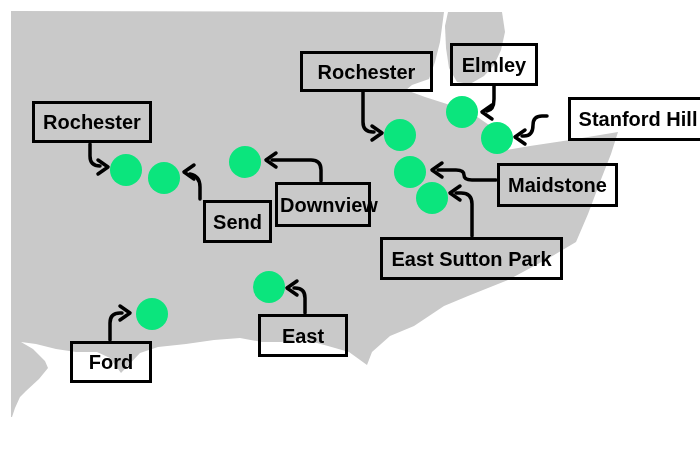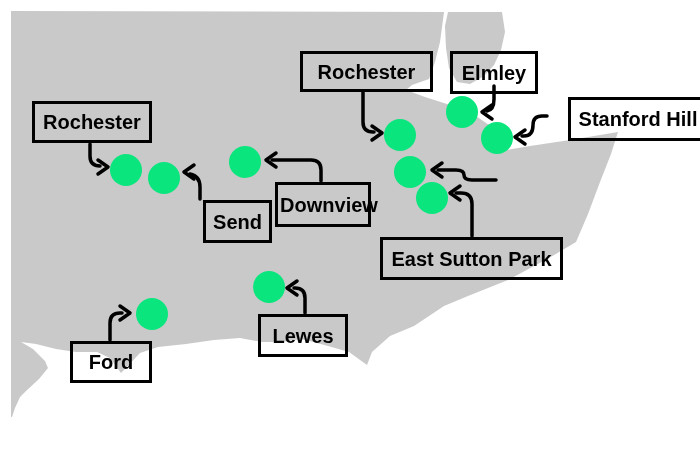--- a/index.html
+++ b/index.html
@@ -90,19 +90,20 @@
     <circle class="dot" cx="410" cy="172" r="16"></circle>
     <circle class="dot" cx="432" cy="198" r="16"></circle>
     <circle class="dot" cx="152" cy="314" r="16"></circle>
     <circle class="dot" cx="269" cy="287" r="16"></circle>
   </svg>
 
   <div class="label" style="left:32px;  top:101px; width:120px; height:42px;">Rochester</div>
   <div class="label" style="left:163px; top:200px; width:69px;  height:43px;margin-left:40px;">Send</div>
   <div class="label" style="left:275px; top:182px; width:96px; height:45px;padding-left:12px;">Downview</div>
   <div class="label" style="left:300px; top:51px;  width:133px; height:41px;">Rochester</div>
-  <div class="label" style="left:450px; top:43px;  width:88px;  height:43px;margin-top:8px;">Elmley</div>
+  <div class="label" style="left:450px; top:43px;  width:88px;  height:43px;">Elmley</div>
   <div class="label" style="left:568px; top:97px;  width:140px; height:44px;">Stanford Hill</div>
+  <div class="label" style="left:497px; top:163px; width:121px; height:44px;">Maidstone</div>
   <div class="label" style="left:70px;  top:341px; width:82px;  height:42px;">Ford</div>
   <div class="label" style="left:380px; top:237px; width:183px; height:43px;">East Sutton Park</div>
-  <div class="label" style="left:258px; top:314px; width:90px;  height:43px;">Lewes</div>
+  <div class="label" style="left:258px; top:314px; width:90px;  height:43px;">East</div>
 
 </div>
 
 </body></html>

